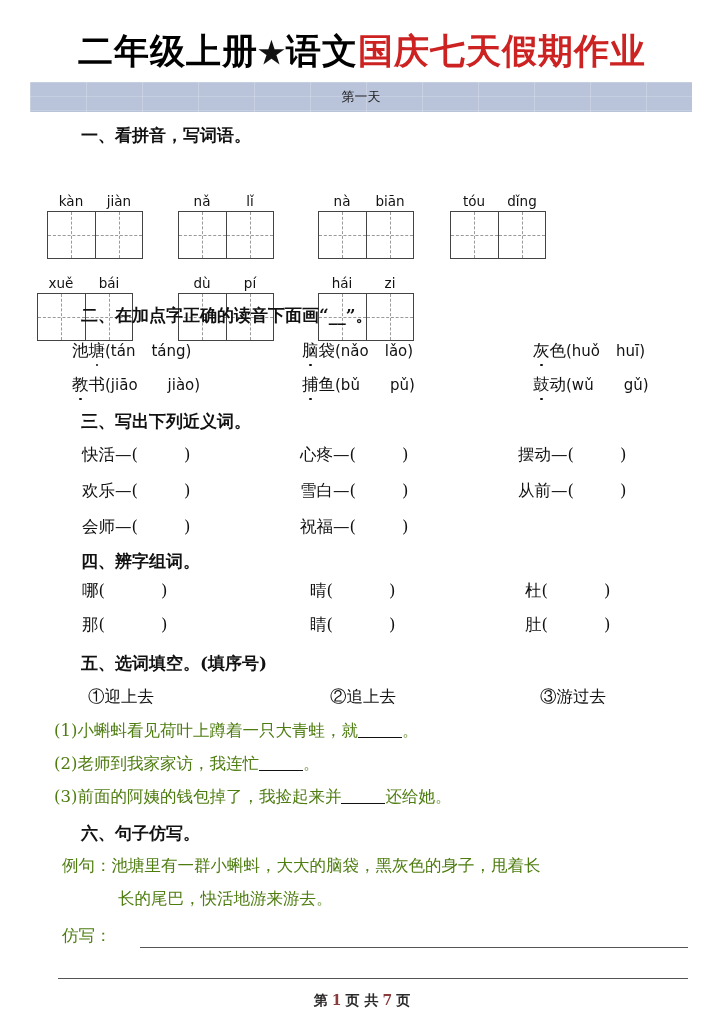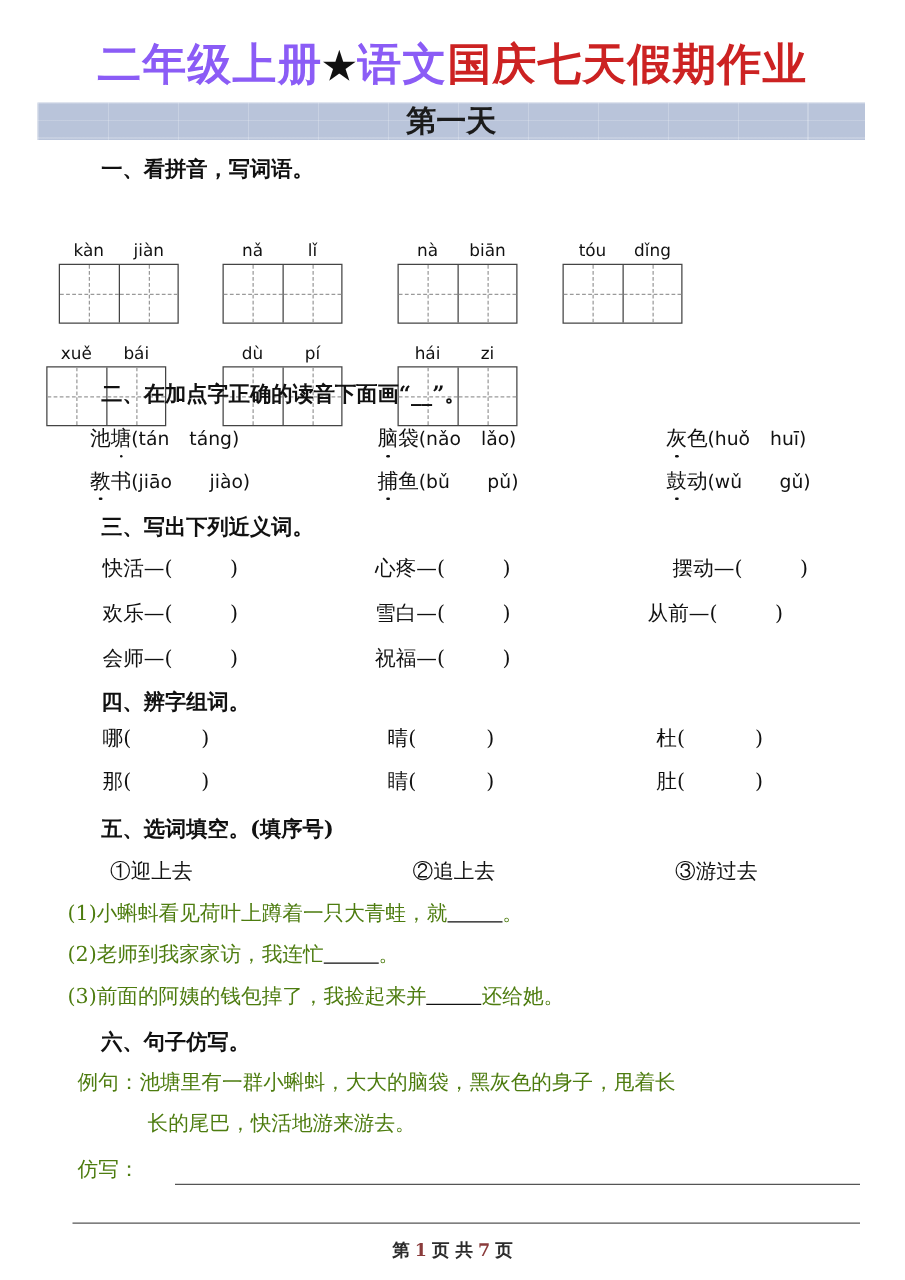--- a/index.html
+++ b/index.html
@@ -29,21 +29,21 @@
     left: 30px;
     top: 28px;
     width: 664px;
     text-align: center;
     font-size: 35px;
     font-weight: bold;
     letter-spacing: 1px;
     white-space: nowrap;
     font-family: "DejaVu Serif", "Liberation Serif", serif;
   }
-  .title .t-black { color: #8b5cf6; }
+  .title .t-black { color: #000000; }
   .title .t-star  { color: #111111; font-size: 30px; }
   .title .t-red   { color: #cc2222; }
 
   
   .day-band {
     position: absolute;
     left: 30px;
     top: 82px;
     width: 662px;
     height: 30px;
@@ -57,22 +57,22 @@
       repeating-linear-gradient(to bottom,
         rgba(255,255,255,0.18) 0px,
         rgba(255,255,255,0.18) 1px,
         rgba(255,255,255,0) 1px,
         rgba(255,255,255,0) 14px);
     text-align: center;
   }
   .day-band .day-text {
     display: block;
     line-height: 30px;
-    font-size: 24px;
-    font-weight: bold;
+    font-size: 13px;
+    font-weight: normal;
     color: #1b1b1b;
     font-family: "DejaVu Serif", "Liberation Serif", serif;
   }
 
   
   .sec-head {
     position: absolute;
     left: 36px;
     font-size: 17px;
     font-weight: bold;
@@ -297,21 +297,21 @@
     <span class="cn dotted">捕</span><span class="cn">鱼</span><span class="py">(<span>bǔ</span><span class="gap-m"></span><span>pǔ</span>)</span>
   </div>
   <div class="row-abs" style="left:533px; top:374px">
     <span class="cn dotted">鼓</span><span class="cn">动</span><span class="py">(<span>wǔ</span><span class="gap-m"></span><span>gǔ</span>)</span>
   </div>
 
   <div class="sec-head" style="top:410px">三、写出下列近义词。</div>
 
   <div class="row-abs cn" style="left:82px;  top:444px"><span>快活</span>—(<span style="display:inline-block;width:46px"></span>)</div>
   <div class="row-abs cn" style="left:300px; top:444px"><span>心疼</span>—(<span style="display:inline-block;width:46px"></span>)</div>
-  <div class="row-abs cn" style="left:538px; top:444px"><span>摆动</span>—(<span style="display:inline-block;width:46px"></span>)</div>
+  <div class="row-abs cn" style="left:518px; top:444px"><span>摆动</span>—(<span style="display:inline-block;width:46px"></span>)</div>
 
   <div class="row-abs cn" style="left:82px;  top:480px"><span>欢乐</span>—(<span style="display:inline-block;width:46px"></span>)</div>
   <div class="row-abs cn" style="left:300px; top:480px"><span>雪白</span>—(<span style="display:inline-block;width:46px"></span>)</div>
   <div class="row-abs cn" style="left:518px; top:480px"><span>从前</span>—(<span style="display:inline-block;width:46px"></span>)</div>
 
   <div class="row-abs cn" style="left:82px;  top:516px"><span>会师</span>—(<span style="display:inline-block;width:46px"></span>)</div>
   <div class="row-abs cn" style="left:300px; top:516px"><span>祝福</span>—(<span style="display:inline-block;width:46px"></span>)</div>
 
   <div class="sec-head" style="top:550px">四、辨字组词。</div>
 

